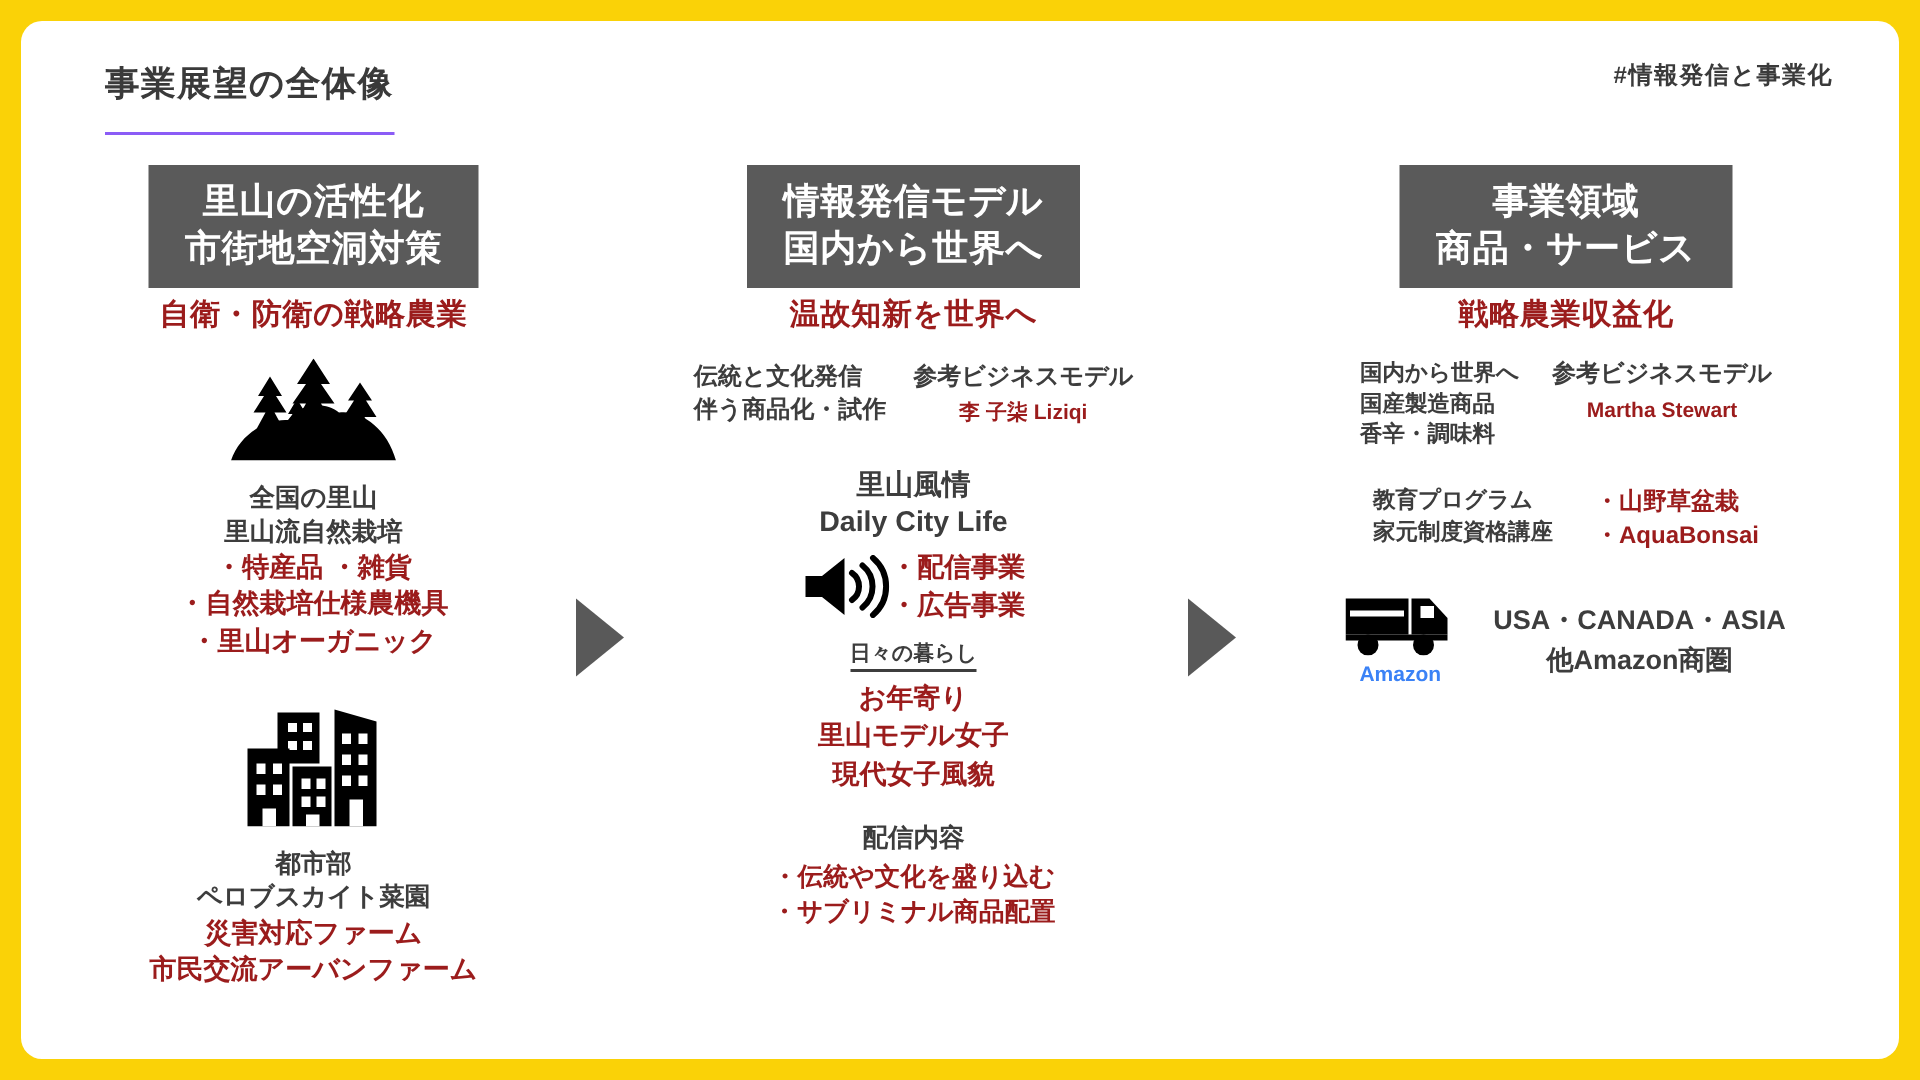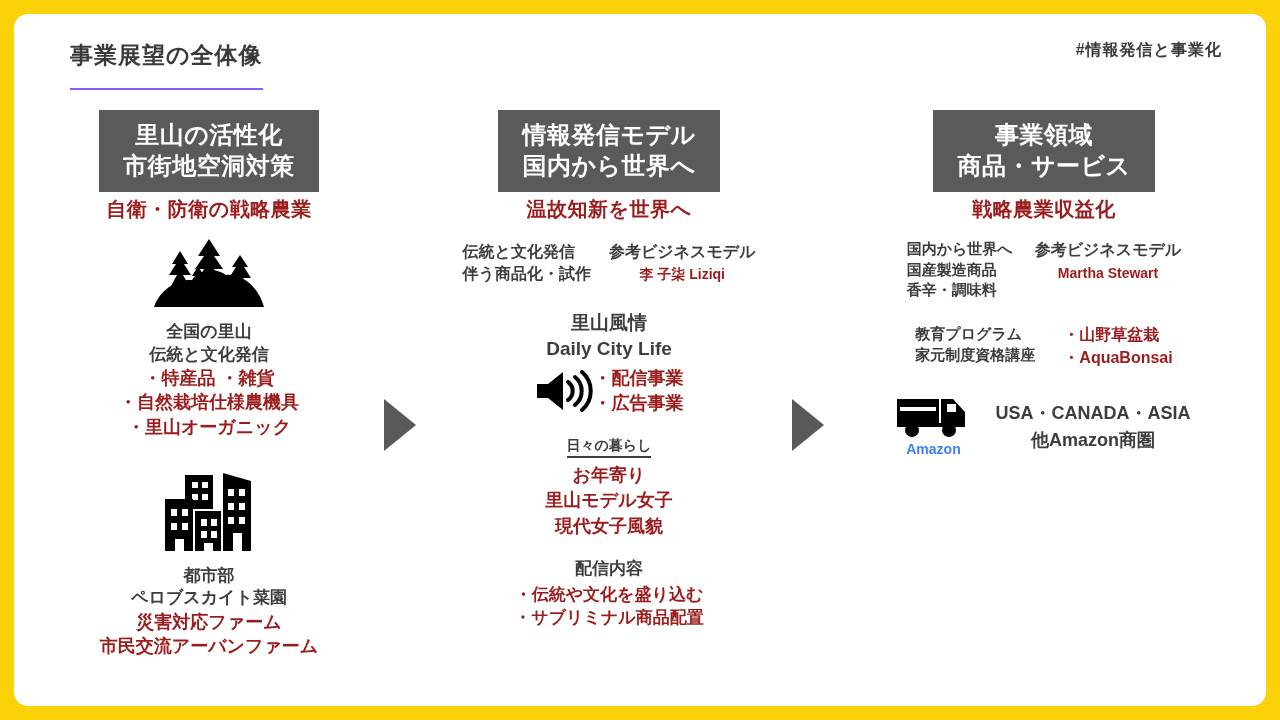--- a/index.html
+++ b/index.html
@@ -111,21 +111,21 @@
         <polygon points="26,12 18,25 22,25 15,36 23,36 17,47 35,47 29,36 37,36 30,25 34,25" fill="#000"></polygon>
         <rect x="24" y="43" width="4" height="13" fill="#000"></rect>
         <polygon points="86,16 78,28 82,28 75,39 83,39 78,49 94,49 89,39 97,39 90,28 94,28" fill="#000"></polygon>
         <rect x="84" y="45" width="4" height="12" fill="#000"></rect>
         <polygon points="44,27 38,37 41,37 36,46 41,46 37,54 51,54 47,46 52,46 47,37 50,37" fill="#000"></polygon>
         <rect x="42" y="50" width="4" height="10" fill="#000"></rect>
       </svg>
     </div>
 
     <div class="blk dark t17 pre">全国の里山
-伝統と文化発信</div>
+里山流自然栽培</div>
     <div class="red t18 pre" style="line-height:1.34;">・特産品 ・雑貨
 ・自然栽培仕様農機具
 ・里山オーガニック</div>
 
     <div class="icon-wrap" style="margin-top:30px;">
       <svg width="92" height="82" viewBox="0 0 92 82" aria-hidden="true">
         <rect x="22" y="6" width="28" height="34" fill="#000"></rect>
         <rect x="29" y="13" width="6" height="6" fill="#fff"></rect>
         <rect x="39" y="13" width="6" height="6" fill="#fff"></rect>
         <rect x="29" y="25" width="6" height="6" fill="#fff"></rect>
@@ -185,21 +185,21 @@
             <path d="M33 12 a11 11 0 0 1 0 18" stroke="#000" stroke-width="4" fill="none" stroke-linecap="round"></path>
             <path d="M40 7 a18 18 0 0 1 0 28" stroke="#000" stroke-width="4" fill="none" stroke-linecap="round"></path>
             <path d="M47 2 a25 25 0 0 1 0 38" stroke="#000" stroke-width="4" fill="none" stroke-linecap="round"></path>
           </svg>
         </div>
         <div class="red t18 pre ta-l" style="line-height:1.36;">・配信事業
 ・広告事業</div>
       </div>
     </div>
 
-    <div style="margin-top:22px;">
+    <div style="margin-top:12px;">
       <div class="dark t21"><span class="u">日々の暮らし</span></div>
       <div class="red t18 pre" style="margin-top:5px; line-height:1.4;">お年寄り
 里山モデル女子
 現代女子風貌</div>
     </div>
 
     <div style="margin-top:18px;">
       <div class="dark t17">配信内容</div>
       <div class="red t17 pre" style="margin-top:3px; line-height:1.38;">・伝統や文化を盛り込む
 ・サブリミナル商品配置</div>

